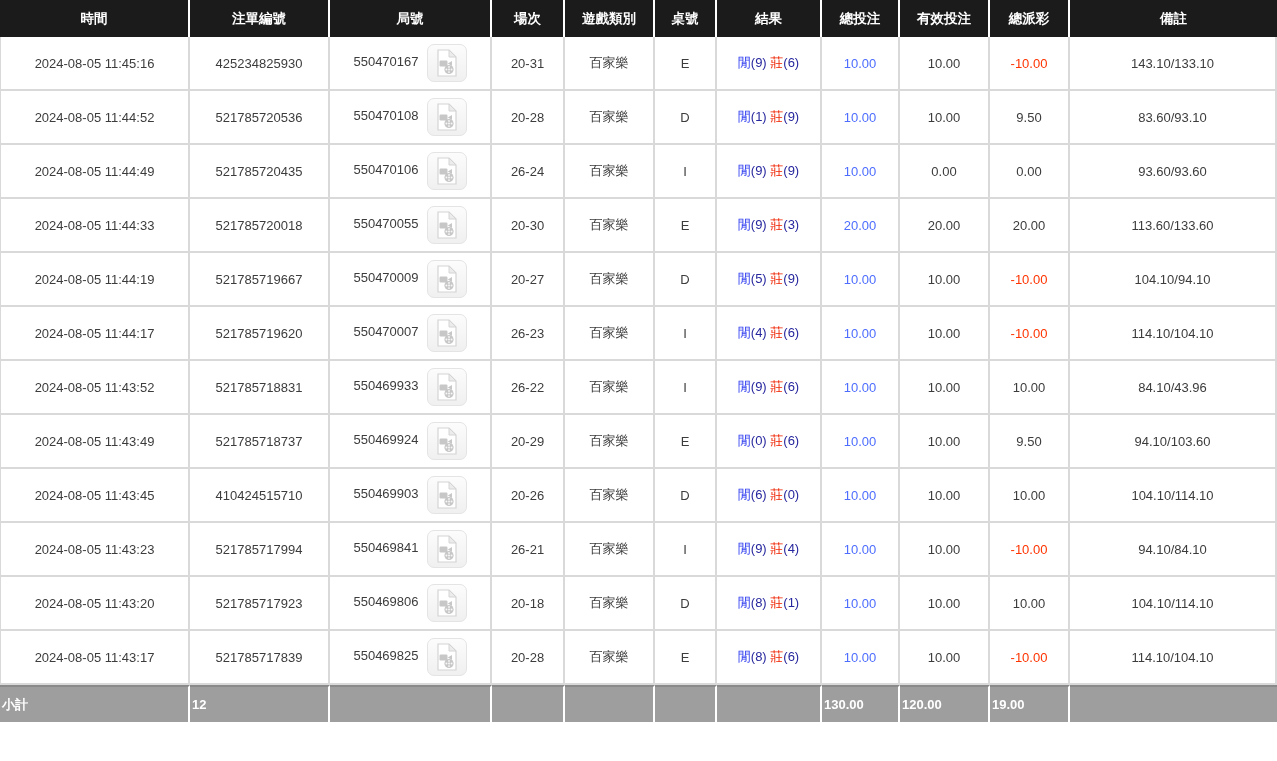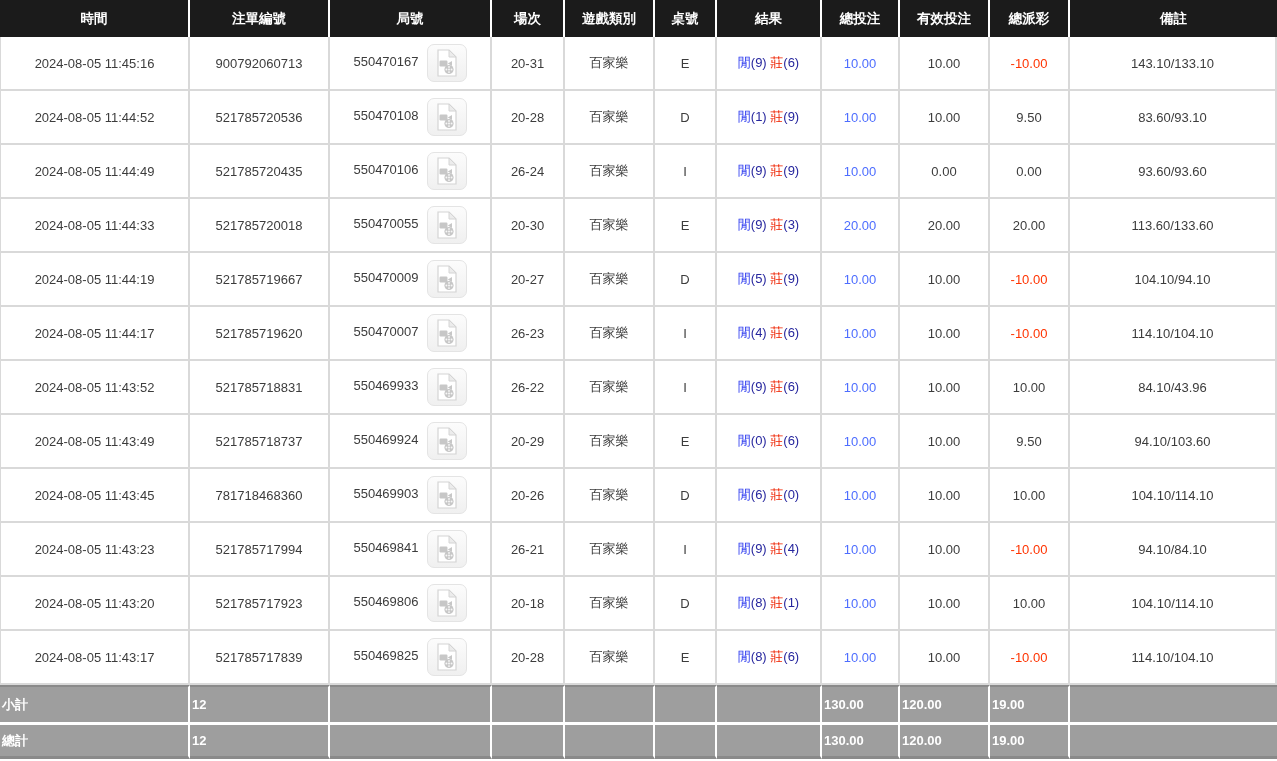--- a/index.html
+++ b/index.html
@@ -74,21 +74,21 @@
         <th>結果</th>
         <th>總投注</th>
         <th>有效投注</th>
         <th>總派彩</th>
         <th>備註</th>
       </tr>
     </thead>
     <tbody id="rows-body">
         <tr>
     <td class="c-time">2024-08-05 11:45:16</td>
-    <td class="c-betid">900792060713</td>
+    <td class="c-betid">425234825930</td>
     <td class="c-round"><span>550470167</span><span class="video-btn"><svg width="24" height="28" viewBox="0 0 24 28" aria-hidden="true">
       <path d="M3 1 h11 l7 7 v19 h-18 z" fill="#ffffff" stroke="#d4d4d4" stroke-width="1.2"></path>
       <path d="M14 1 l7 7 h-7 z" fill="#ececec" stroke="#d4d4d4" stroke-width="1"></path>
       <rect x="4.5" y="11.5" width="8" height="6" rx="1.2" fill="#c7c7c7"></rect>
       <path d="M12.8 14.5 L17 12 v5 z" fill="#c7c7c7"></path>
       <circle cx="14" cy="20.5" r="4.6" fill="#c7c7c7"></circle>
       <circle cx="14" cy="20.5" r="1" fill="#f7f7f7"></circle>
       <circle cx="14" cy="17.9" r="0.95" fill="#f7f7f7"></circle>
       <circle cx="14" cy="23.1" r="0.95" fill="#f7f7f7"></circle>
       <circle cx="11.4" cy="20.5" r="0.95" fill="#f7f7f7"></circle>
@@ -266,21 +266,21 @@
     <td class="c-game">百家樂</td>
     <td class="c-table">E</td>
     <td class="c-result"><span class="res-player">閒</span><span class="res-score">(0)</span><span class="res-score"> </span><span class="res-banker">莊</span><span class="res-score">(6)</span></td>
     <td class="c-totalbet">10.00</td>
     <td class="c-validbet">10.00</td>
     <td class="c-payout">9.50</td>
     <td class="c-remark">94.10/103.60</td>
   </tr>
         <tr>
     <td class="c-time">2024-08-05 11:43:45</td>
-    <td class="c-betid">781718468360</td>
+    <td class="c-betid">410424515710</td>
     <td class="c-round"><span>550469903</span><span class="video-btn"><svg width="24" height="28" viewBox="0 0 24 28" aria-hidden="true">
       <path d="M3 1 h11 l7 7 v19 h-18 z" fill="#ffffff" stroke="#d4d4d4" stroke-width="1.2"></path>
       <path d="M14 1 l7 7 h-7 z" fill="#ececec" stroke="#d4d4d4" stroke-width="1"></path>
       <rect x="4.5" y="11.5" width="8" height="6" rx="1.2" fill="#c7c7c7"></rect>
       <path d="M12.8 14.5 L17 12 v5 z" fill="#c7c7c7"></path>
       <circle cx="14" cy="20.5" r="4.6" fill="#c7c7c7"></circle>
       <circle cx="14" cy="20.5" r="1" fill="#f7f7f7"></circle>
       <circle cx="14" cy="17.9" r="0.95" fill="#f7f7f7"></circle>
       <circle cx="14" cy="23.1" r="0.95" fill="#f7f7f7"></circle>
       <circle cx="11.4" cy="20.5" r="0.95" fill="#f7f7f7"></circle>
@@ -364,33 +364,20 @@
     <td class="c-result"><span class="res-player">閒</span><span class="res-score">(8)</span><span class="res-score"> </span><span class="res-banker">莊</span><span class="res-score">(6)</span></td>
     <td class="c-totalbet">10.00</td>
     <td class="c-validbet">10.00</td>
     <td class="c-payout neg">-10.00</td>
     <td class="c-remark">114.10/104.10</td>
   </tr>
       </tbody>
     <tfoot>
       <tr class="subtotal">
         <td>小計</td>
-        <td>12</td>
-        <td></td>
-        <td></td>
-        <td></td>
-        <td></td>
-        <td></td>
-        <td>130.00</td>
-        <td>120.00</td>
-        <td>19.00</td>
-        <td></td>
-      </tr>
-      <tr class="total">
-        <td>總計</td>
         <td>12</td>
         <td></td>
         <td></td>
         <td></td>
         <td></td>
         <td></td>
         <td>130.00</td>
         <td>120.00</td>
         <td>19.00</td>
         <td></td>

